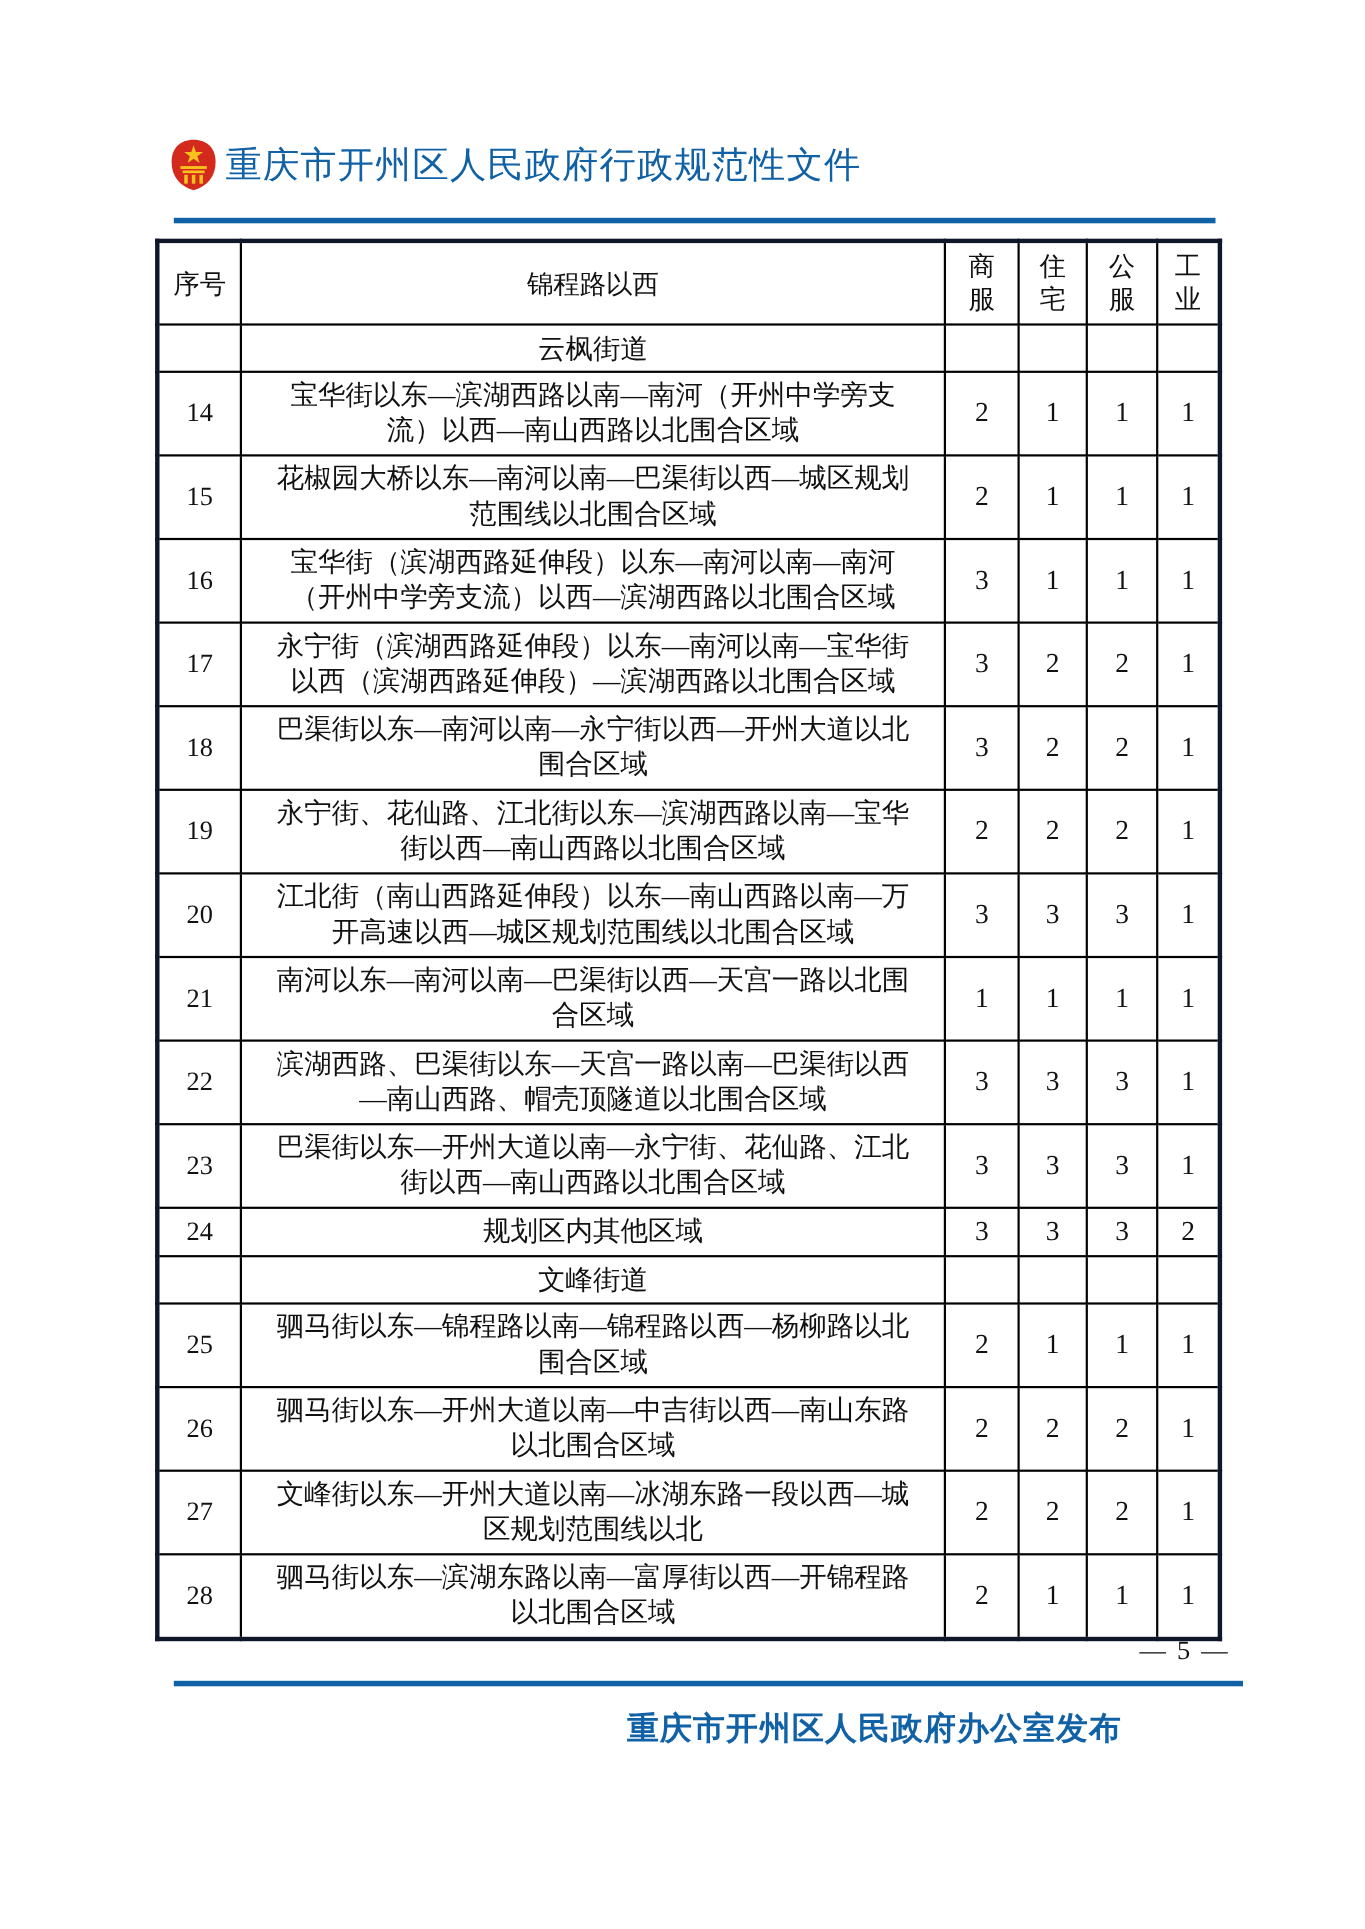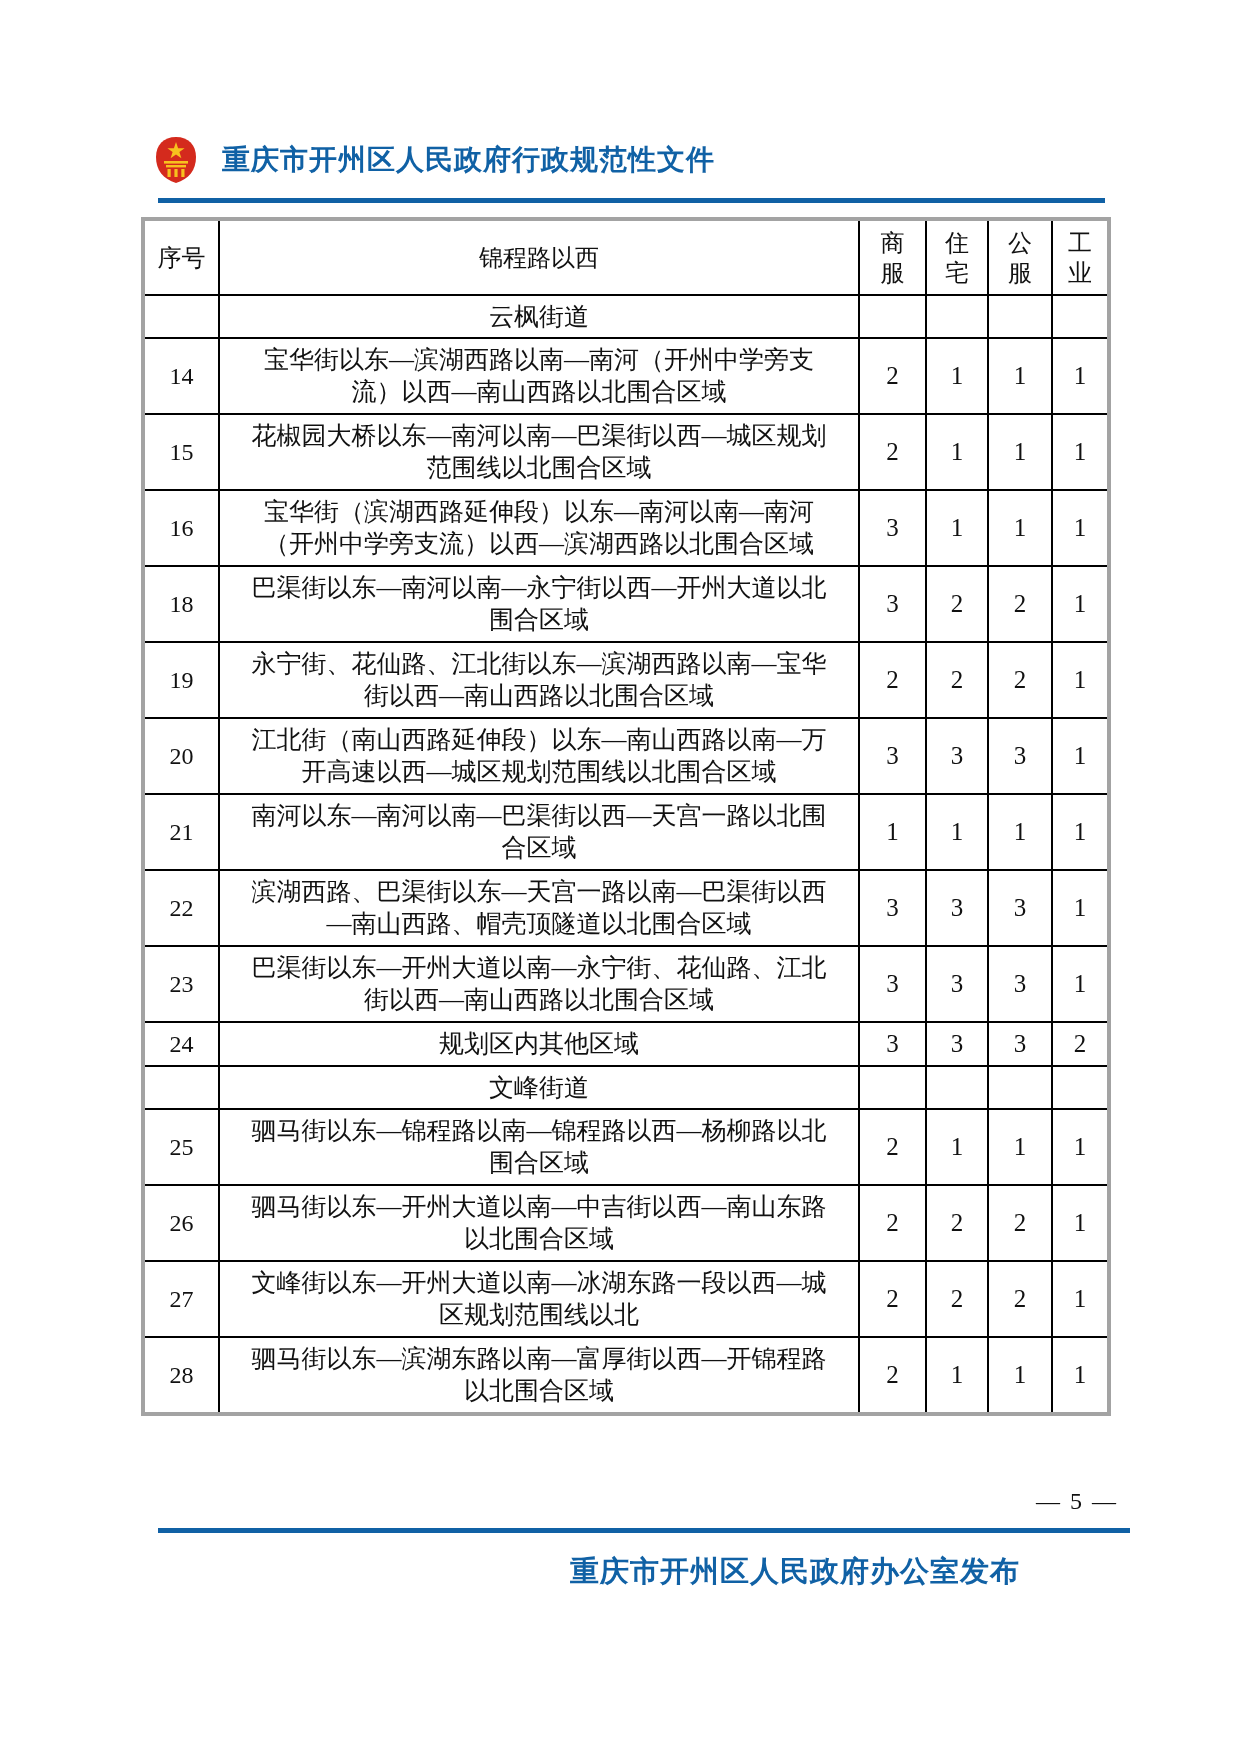--- a/index.html
+++ b/index.html
@@ -6,31 +6,31 @@
   body{
     width:1241px;height:1754px;background:#ffffff;
     font-family:"Liberation Serif","DejaVu Serif",serif;color:#111;
   }
   .page{position:relative;width:1241px;height:1754px;background:#fff;overflow:hidden;}
 
   
   .doc-header{position:absolute;left:155px;top:126px;display:flex;align-items:center;gap:8px;}
   .emblem{width:42px;height:48px;flex:0 0 auto;display:inline-block;}
   .doc-title{
-    margin:17px;font-family:"Liberation Sans","DejaVu Sans",sans-serif;
-    font-weight:bold;font-size:28px;line-height:1.2;color:#1061a5;
+    margin:0;font-family:"Liberation Sans","DejaVu Sans",sans-serif;
+    font-weight:normal;font-size:33px;line-height:1.2;color:#1061a5;
     letter-spacing:1px;white-space:nowrap;
   }
   .header-rule{position:absolute;left:158px;top:198px;width:947px;height:5px;background:#1061a5;}
 
   
   table.land{
     position:absolute;left:141px;top:217px;width:966px;
     border-collapse:collapse;table-layout:fixed;
-    border:4px solid #a3a3a3;
+    border:4px solid #0f172a;
   }
   .land th,.land td{
     border:2px solid #000;font-weight:normal;text-align:center;
     vertical-align:middle;box-sizing:border-box;padding:4px 6px;
   }
   .land thead tr{height:76px;}
   .land th{font-size:24px;}
   .land th.narrow{white-space:pre-line;line-height:30px;padding:2px 0;}
   .land td.seq{font-size:24px;margin-top:48px;}
   .land td.loc{font-size:25px;line-height:32px;padding:5px 23px;}
@@ -119,20 +119,28 @@
         </tr>
         <tr class="data-row">
           <td class="seq">16</td>
           <td class="loc">宝华街（滨湖西路延伸段）以东—南河以南—南河（开州中学旁支流）以西—滨湖西路以北围合区域</td>
           <td class="val">3</td>
           <td class="val">1</td>
           <td class="val">1</td>
           <td class="val">1</td>
         </tr>
         <tr class="data-row">
+          <td class="seq">17</td>
+          <td class="loc">永宁街（滨湖西路延伸段）以东—南河以南—宝华街以西（滨湖西路延伸段）—滨湖西路以北围合区域</td>
+          <td class="val">3</td>
+          <td class="val">2</td>
+          <td class="val">2</td>
+          <td class="val">1</td>
+        </tr>
+        <tr class="data-row">
           <td class="seq">18</td>
           <td class="loc">巴渠街以东—南河以南—永宁街以西—开州大道以北围合区域</td>
           <td class="val">3</td>
           <td class="val">2</td>
           <td class="val">2</td>
           <td class="val">1</td>
         </tr>
         <tr class="data-row">
           <td class="seq">19</td>
           <td class="loc">永宁街、花仙路、江北街以东—滨湖西路以南—宝华街以西—南山西路以北围合区域</td>

